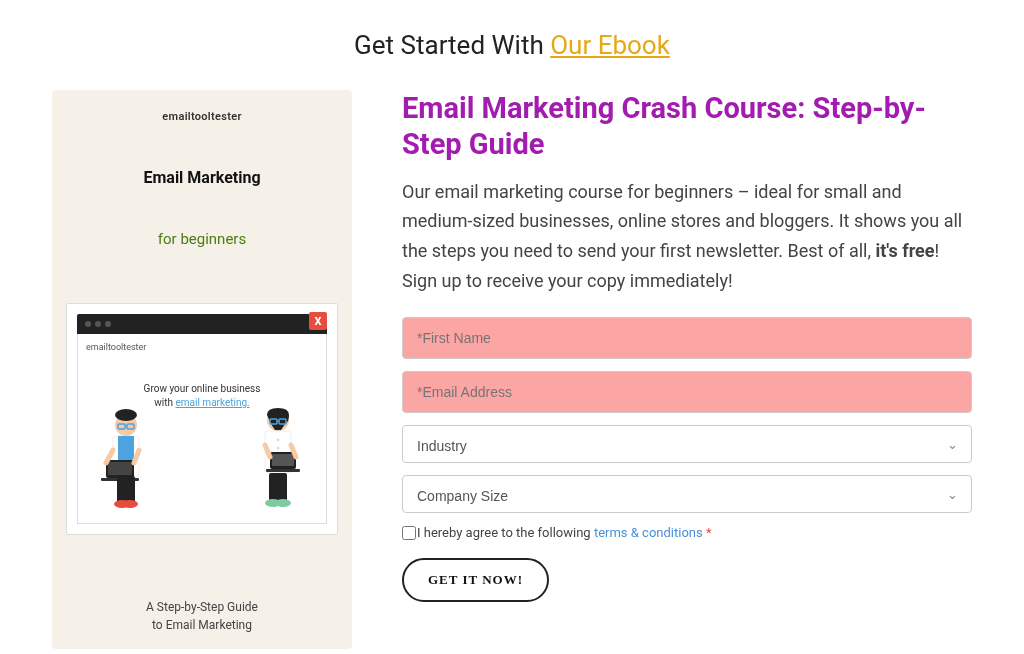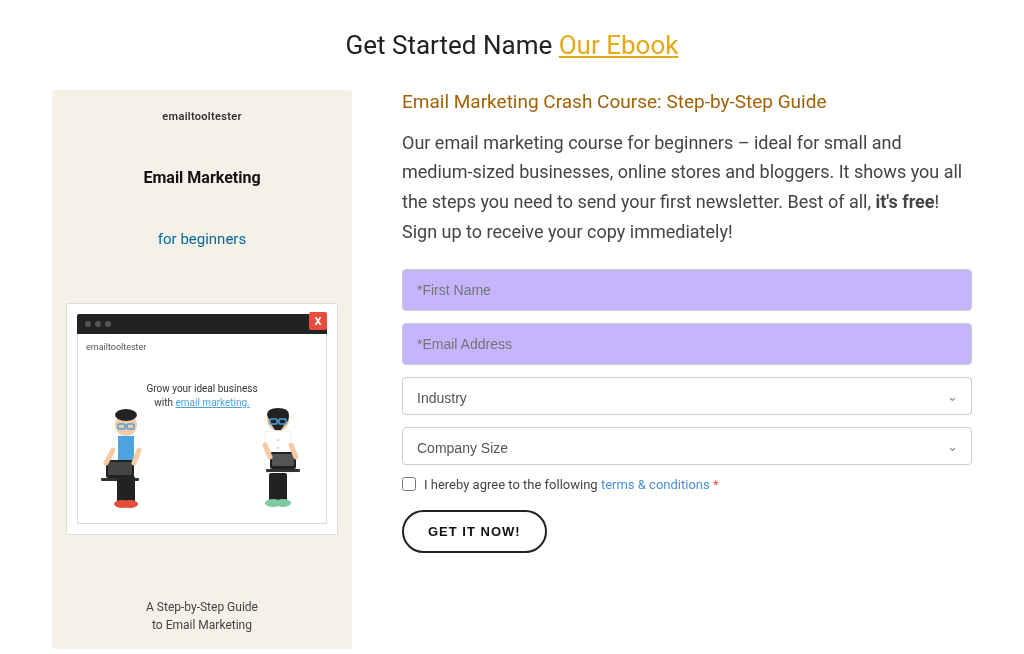--- a/index.html
+++ b/index.html
@@ -73,21 +73,21 @@
       font-size: 16px;
       font-weight: 700;
       color: #111;
       text-align: center;
       line-height: 1.2;
       margin-bottom: 2px;
     }
 
     .book-subtitle {
       font-size: 15px;
-      color: #0369a1;
+      color: #4d7c0f;
       text-align: center;
       margin-bottom: 14px;
     }
 
     .book-illustration {
       width: 100%;
       background: #fff;
       border: 1px solid #ddd;
       border-radius: 2px;
       position: relative;
@@ -175,23 +175,23 @@
       color: #444;
       line-height: 1.5;
     }
 
     
     .form-side {
       flex: 1;
     }
 
     .form-heading {
-      font-size: 19px;
-      font-weight: 400;
-      color: #a16207;
+      font-size: 29px;
+      font-weight: 700;
+      color: #a21caf;
       line-height: 1.25;
       margin-bottom: 14px;
     }
 
     .form-description {
       font-size: 18px;
       color: #444;
       line-height: 1.65;
       margin-bottom: 22px;
     }
@@ -205,21 +205,21 @@
     }
 
     .form-input {
       width: 100%;
       padding: 12px 14px;
       border: 1.5px solid #ccc;
       border-radius: 4px;
       font-size: 14px;
       color: #555;
       outline: none;
-      background: #c4b5fd;
+      background: #fca5a5;
     }
 
     .form-select-wrapper {
       position: relative;
       width: 100%;
     }
 
     .form-select {
       width: 100%;
       padding: 12px 40px 8px 14px;
@@ -240,21 +240,21 @@
       top: 50%;
       transform: translateY(-50%);
       pointer-events: none;
       color: #888;
       font-size: 13px;
     }
 
     .checkbox-row {
       display: flex;
       align-items: center;
-      gap: 8px;
+      gap: 1px;
       margin-bottom: 18px;
       margin-top: 6px;
     }
 
     .checkbox-input {
       width: 14px;
       height: 14px;
       border: 1.5px solid #aaa;
       cursor: pointer;
       flex-shrink: 0;
@@ -278,30 +278,31 @@
       padding: 12px 24px;
       background: #fff;
       border: 2px solid #222;
       border-radius: 25px;
       font-size: 13px;
       font-weight: 700;
       color: #111;
       letter-spacing: 1px;
       cursor: pointer;
       text-transform: uppercase;
+      font-family: Liberation Serif, serif;
     }
   </style>
 </head>
 <body>
 
 <div class="page-wrapper">
 
   <div class="page-header">
     <h1 class="page-title">
-      <span>Get Started Name </span><span class="page-title-highlight">Our Ebook</span>
+      <span>Get Started With </span><span class="page-title-highlight">Our Ebook</span>
     </h1>
   </div>
 
   <div class="content-area">
 
     <div class="book-cover">
       <div class="book-brand">emailtooltester</div>
       <div class="book-title">Email Marketing</div>
       <div class="book-subtitle">for beginners</div>
 
@@ -309,21 +310,21 @@
 
         <div class="browser-bar">
           <div class="browser-dot"></div>
           <div class="browser-dot"></div>
           <div class="browser-dot"></div>
           <div class="close-btn">X</div>
         </div>
         <div class="browser-content">
           <div class="browser-url">emailtooltester</div>
           <div class="browser-body-text">
-            <span>Grow your ideal business</span><br>
+            <span>Grow your online business</span><br>
             with <a style="color:#4ca3dd; ">email marketing.</a>
           </div>
 
           <div class="characters-row">
 
             <svg width="70" height="110" viewBox="0 0 70 110" xmlns="http://www.w3.org/2000/svg">
 
               <circle cx="35" cy="20" r="11" fill="#f5cba7"></circle>
 
               <ellipse cx="35" cy="10" rx="11" ry="6" fill="#222"></ellipse>

